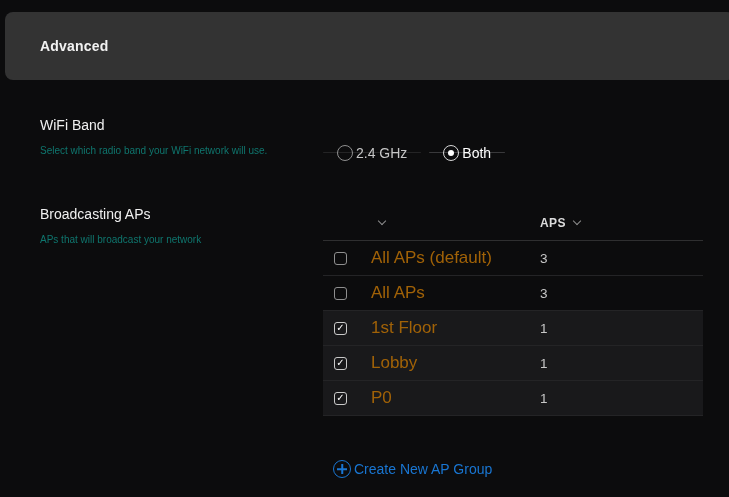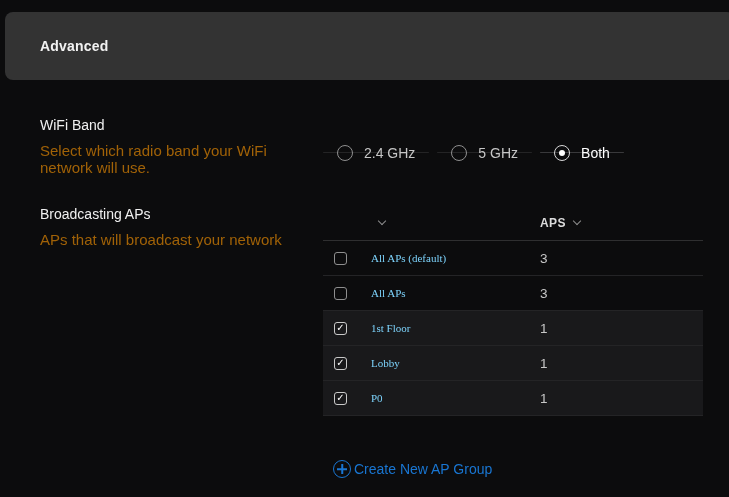--- a/index.html
+++ b/index.html
@@ -26,29 +26,29 @@
   .header-title {
     font-size:14px; font-weight:700; color:#f2f2f2;
     letter-spacing:.2px;
   }
 
   
   .label-block { position:absolute; left:40px; width:282px; }
   .label-block.wifi { top:117px; }
   .label-block.aps  { top:206px; }
   .field-label { font-size:14px; font-weight:400; color:#f0f0f0; }
-  .field-desc  { margin-top:9px; font-size:15px; color:#a16207; line-height:17px; }
+  .field-desc  { margin-top:9px; font-size:10px; color:#0f766e; line-height:17px; }
 
   
   .radio-group {
     position:absolute; left:323px; top:116px;
     display:flex; gap:8px; height:37px;
   }
   .radio-card {
-    display:flex; align-items:center; gap:11px;
+    display:flex; align-items:center; gap:3px;
     background:#242425;
     border-radius:4px;
     padding:0 14px;
     cursor:pointer;
     margin-top:36px;
   }
   .radio-card .radio {
     width:16px; height:16px; border-radius:50%;
     border:1.5px solid #8f8f8f;
     display:flex; align-items:center; justify-content:center;
@@ -98,21 +98,21 @@
     border:1px solid #8f8f8f; border-radius:3px;
     display:flex; align-items:center; justify-content:center;
     cursor:pointer; background:transparent;
   }
   .t-row.checked .checkbox { border-color:#c9c9c9; }
   .checkbox .check {
     display:none;
     font-size:10px; line-height:10px; color:#ffffff; font-weight:700;
   }
   .t-row.checked .checkbox .check { display:block; }
-  .cell-name { padding-left:48px; font-size:11px; color:#7dd3fc;font-family:Liberation Serif, serif; }
+  .cell-name { padding-left:48px; font-size:17px; color:#a16207; }
   .cell-aps  { position:absolute; left:217px; font-size:13.5px; color:#c7c7c7; }
 
   
   .create-link {
     position:absolute; left:333px; top:460px;
     display:flex; align-items:center; gap:3px;
     color:#1976d2; font-size:14px;
     cursor:pointer;
   }
   .plus-icon {
@@ -141,24 +141,20 @@
 
   <div class="label-block wifi">
     <div class="field-label">WiFi Band</div>
     <div class="field-desc">Select which radio band your WiFi network will use.</div>
   </div>
 
   <div class="radio-group">
     <div class="radio-card">
       <span class="radio"></span>
       <span class="radio-label">2.4 GHz</span>
-    </div>
-    <div class="radio-card">
-      <span class="radio"></span>
-      <span class="radio-label">5 GHz</span>
     </div>
     <div class="radio-card selected">
       <span class="radio">
           <span class="dot"></span>
         </span>
       <span class="radio-label">Both</span>
     </div>
   </div>
 
   <div class="label-block aps">

